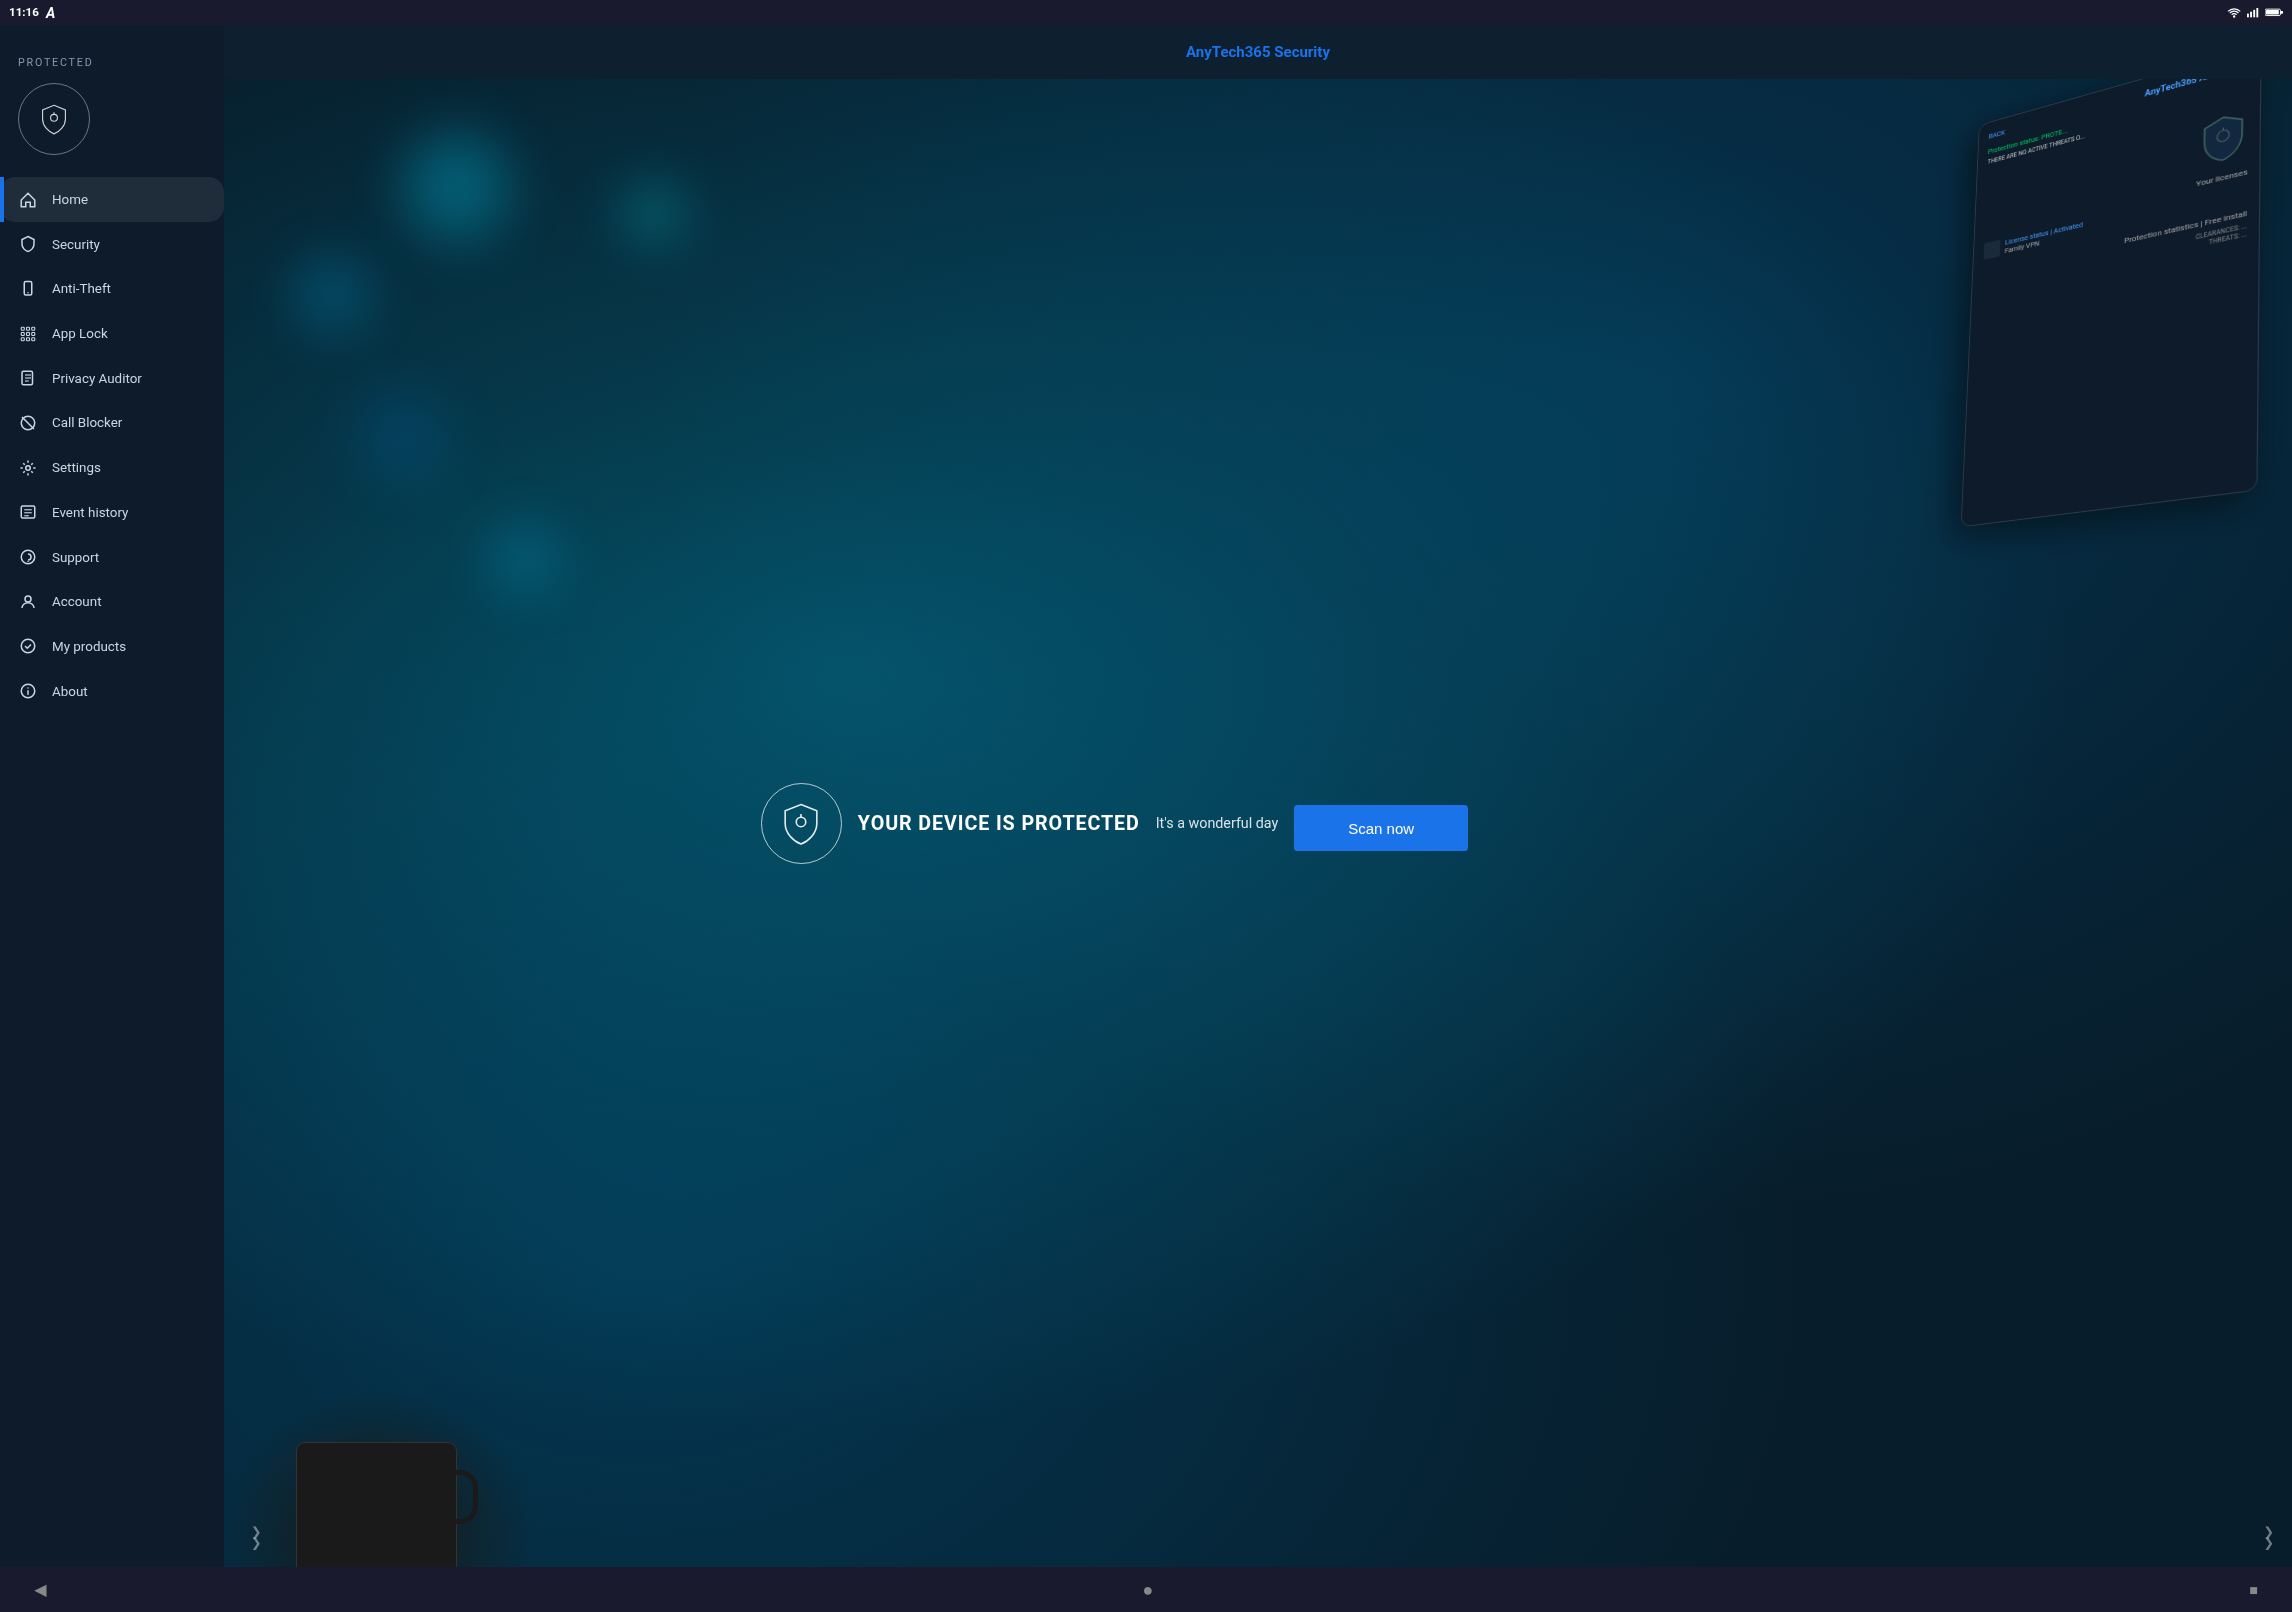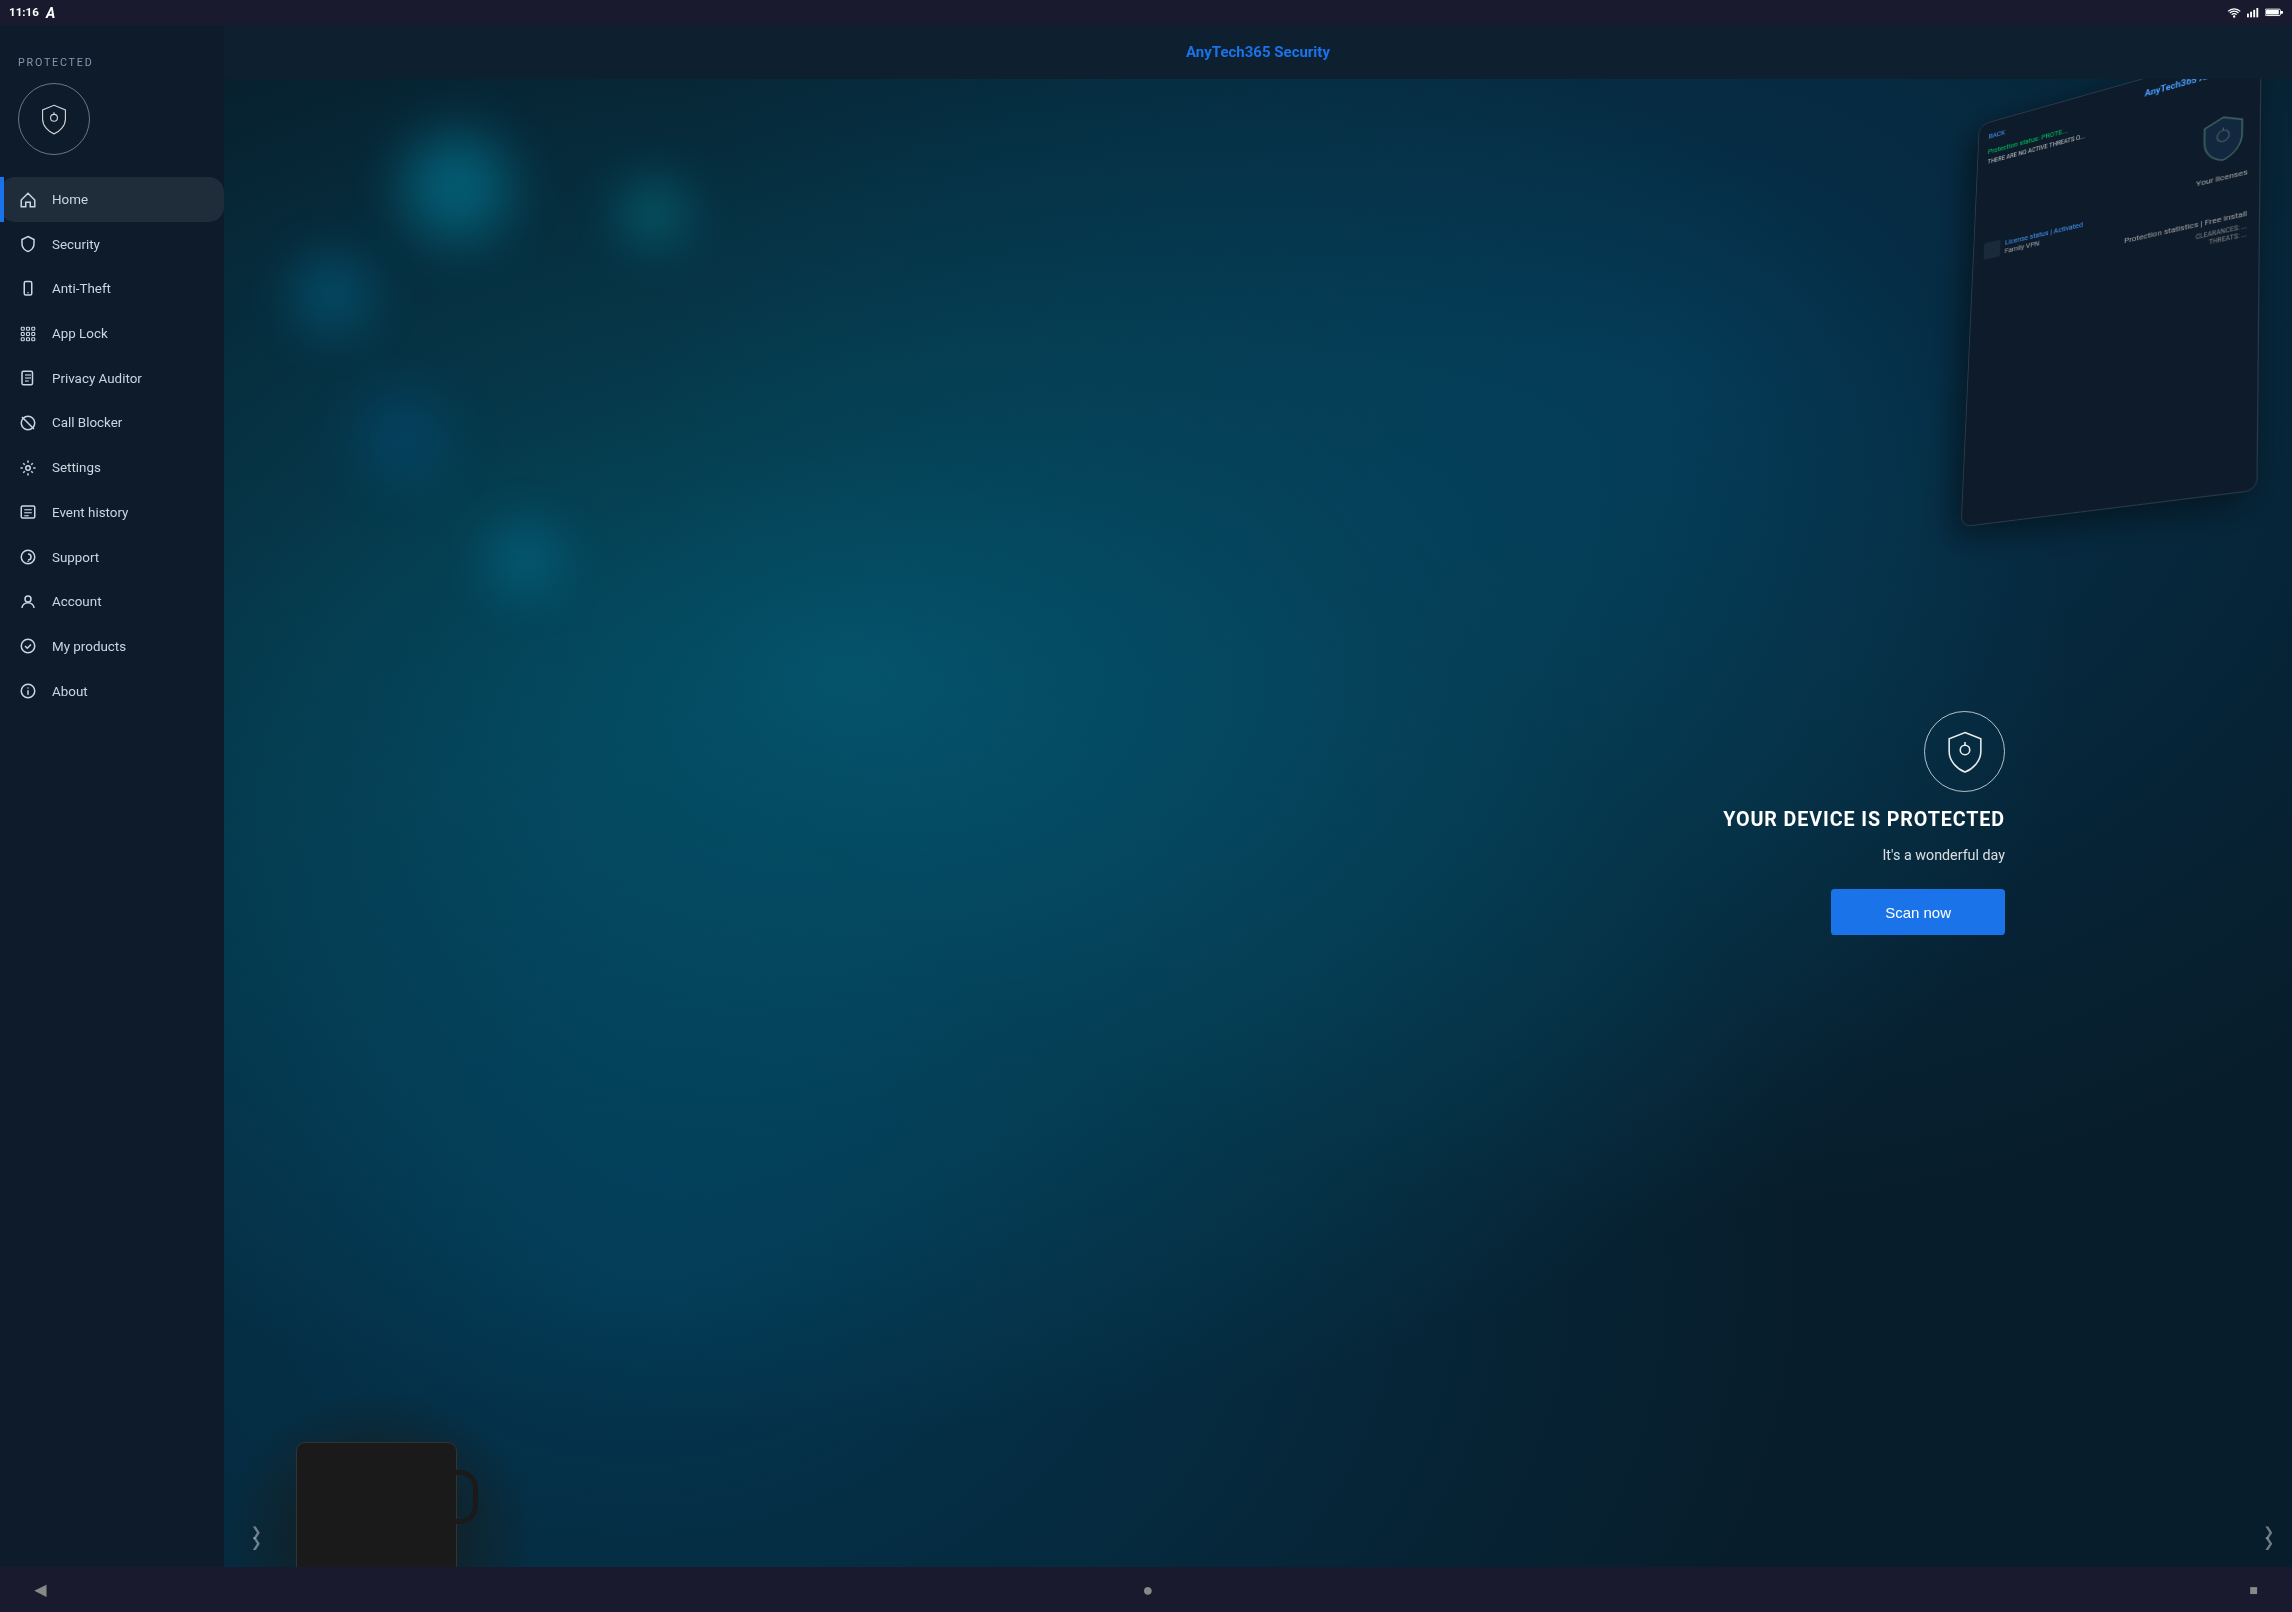--- a/index.html
+++ b/index.html
@@ -188,22 +188,22 @@
     .bokeh4 { width: 90px; height: 90px; background: #005588; top: 313px; left: 134px; }
     .bokeh5 { width: 63px; height: 63px; background: #0099bb; top: 448px; left: 269px; }
 
     
     .hero-center {
       position: absolute;
       top: 0; left: 0;
       right: 287px;
       bottom: 0;
       display: flex;
-      flex-direction: column;
-      align-items: flex-end;
+      flex-direction: row;
+      align-items: center;
       justify-content: center;
       gap: 16px;
     }
 
     .hero-shield-circle {
       width: 81px;
       height: 81px;
       border-radius: 50%;
       border: 1.8px solid rgba(255,255,255,0.7);
       display: flex;

